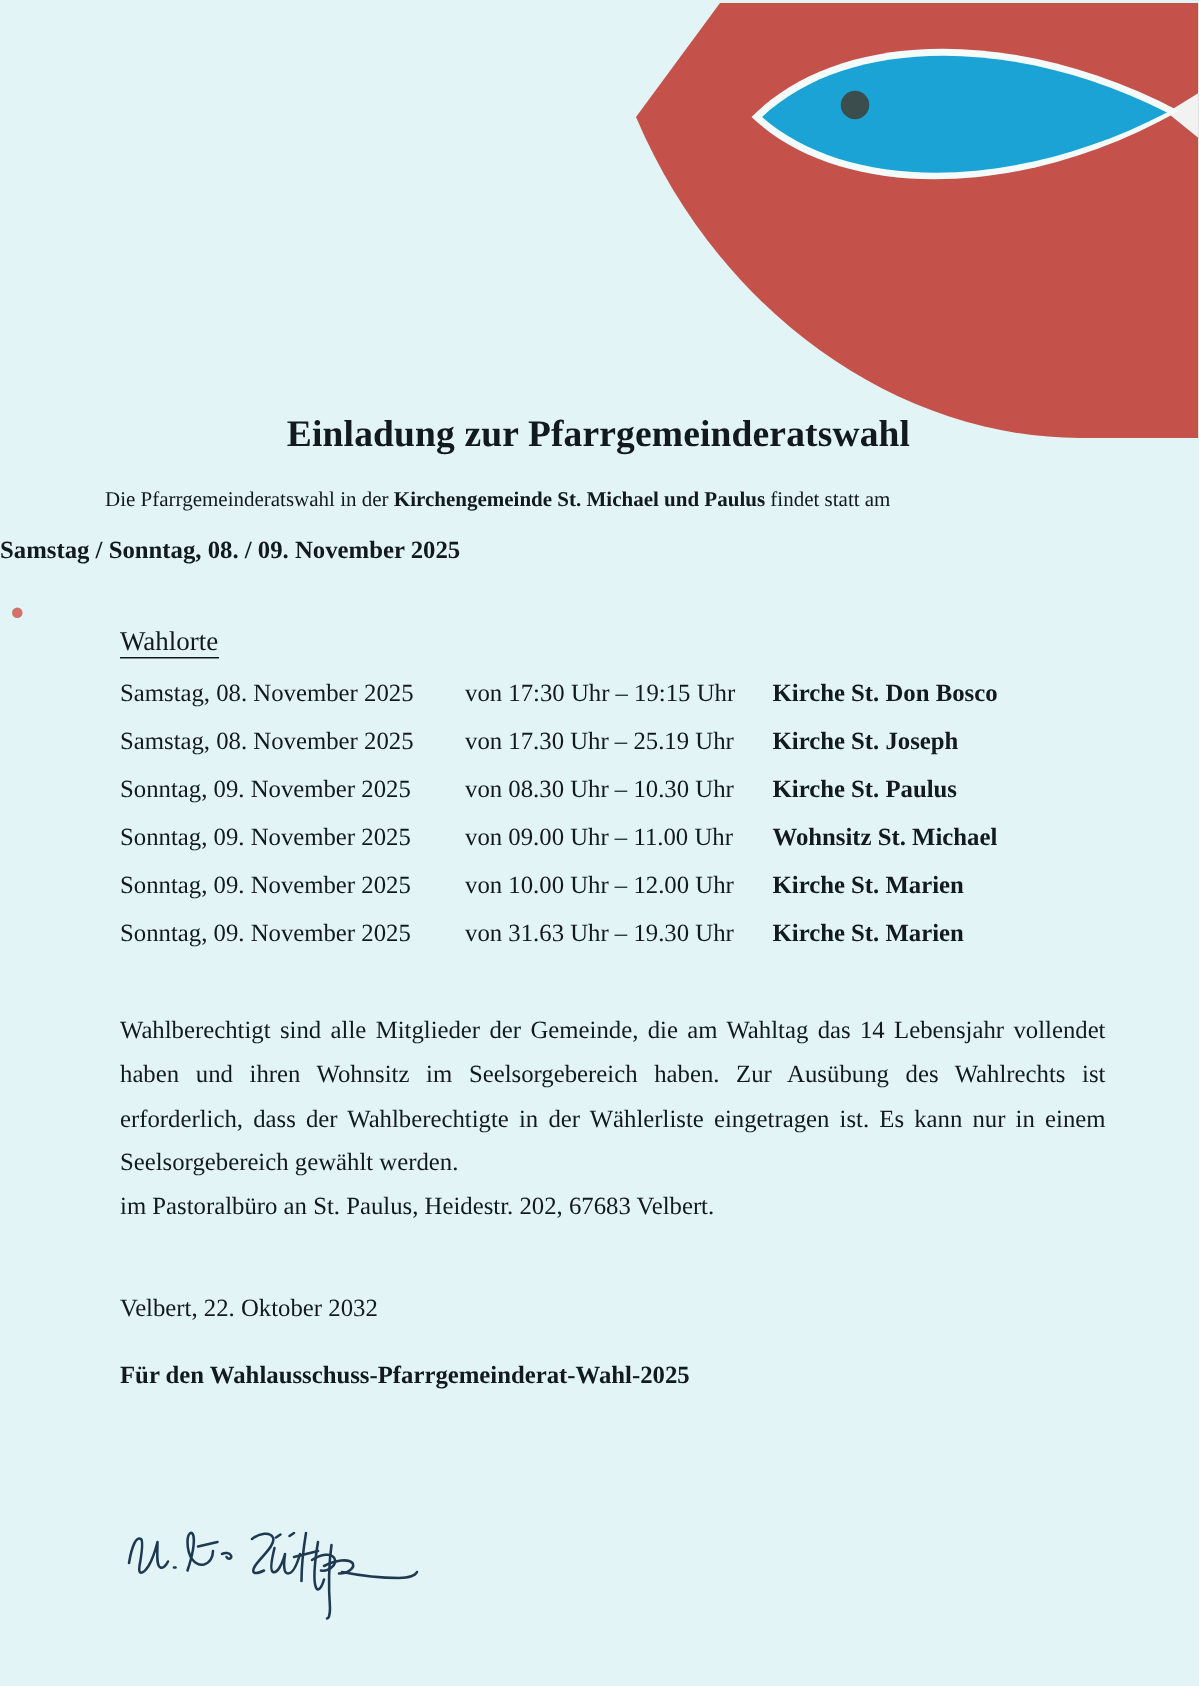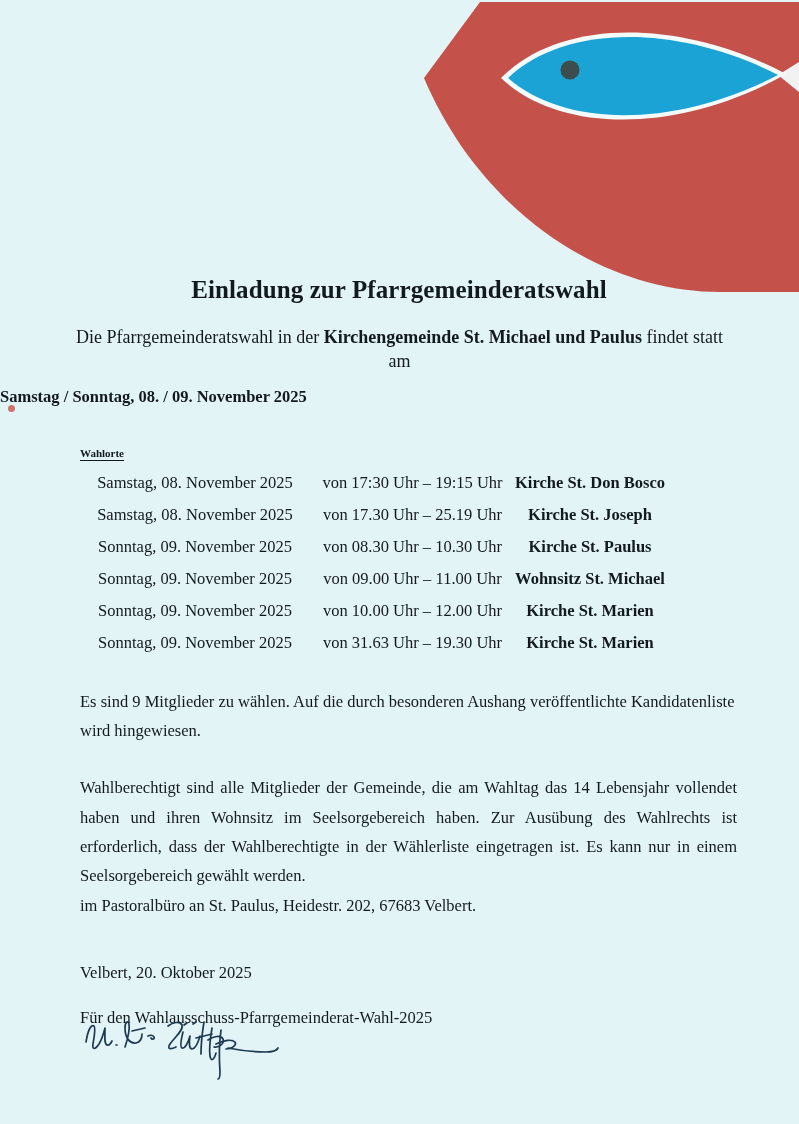--- a/index.html
+++ b/index.html
@@ -58,72 +58,71 @@
     padding: 276px 1px 0 0;
     text-align: center;
     font-size: 25px;
     font-weight: bold;
     letter-spacing: .1px;
   }
 
   .intro {
     margin: 0;
     padding: 21px 70px 0 70px;
-    text-align: center;
-    font-size: 18px;
+    text-align: left;
+    font-size: 14px;
     line-height: 1.35;
   }
   .intro .bold { font-weight: bold; }
 
   .intro-date {
     margin: 0;
     padding: 13px 0 0 0;
     text-align: left;
     font-size: 16.5px;
     font-weight: bold;
   }
 
   .section-heading {
     margin: 0;
     padding: 40px 0 0 80px;
-    font-size: 11px;
-    font-weight: bold;
+    font-size: 18px;
+    font-weight: normal;
   }
   .section-heading span {
     border-bottom: 1.5px solid #121a1f;
     padding-bottom: 1px;
   }
 
   table.wahlorte {
     margin: 14px 0 0 80px;
     border-collapse: collapse;
     font-size: 16.5px;
   }
   table.wahlorte td {
     padding: 0 0 12px 0;
     vertical-align: baseline;
     white-space: nowrap;
-    text-align: center;
   }
   table.wahlorte td.col-date   { width: 230px; }
   table.wahlorte td.col-time   { width: 205px; }
   table.wahlorte td.col-place  { font-weight: bold; margin-left: 20px; }
 
   .para {
     margin: 0;
     padding: 0 62px 0 80px;
     font-size: 16.5px;
     line-height: 1.78;
   }
   .para.justified { text-align: justify; font-family: Liberation Serif, serif; }
   .para.p1 { padding-top: 22px; }
   .para.p2 { padding-top: 28px; }
   .para.p3 { padding-top: 32px; }
   .para.p4 { padding-top: 38px; }
-  .para.p5 { padding-top: 16px; }
+  .para.p5 { padding-top: 16px; font-weight: bold; }
 
   .signature {
     position: absolute;
     left: 80px;
     top: 1000px;
     width: 230px;
     height: 80px;
   }
 </style>
 </head>
@@ -193,28 +192,27 @@
           <td class="col-place">Kirche St. Marien</td>
         </tr>
         <tr>
           <td class="col-date">Sonntag, 09. November 2025</td>
           <td class="col-time">von 31.63 Uhr – 19.30 Uhr</td>
           <td class="col-place">Kirche St. Marien</td>
         </tr>
       </tbody>
     </table>
 
-    <p class="para p1">Es sind 9 Mitglieder zu wählen. Auf die durch besonderen Aushang veröffentlichte Kandidatenliste wird hingewiesen.</p>
 
     <p class="para p2 justified">Wahlberechtigt sind alle Mitglieder der Gemeinde, die am Wahltag das 14 Lebensjahr vollendet haben und ihren Wohnsitz im Seelsorgebereich haben. Zur Ausübung des Wahlrechts ist erforderlich, dass der Wahlberechtigte in der Wählerliste eingetragen ist. Es kann nur in einem Seelsorgebereich gewählt werden.</p>
 
 
     <p class="para">im Pastoralbüro an St. Paulus, Heidestr. 202, 67683 Velbert.</p>
 
-    <p class="para p4">Velbert, 20. Oktober 2025</p>
+    <p class="para p4">Velbert, 22. Oktober 2032</p>
 
     <p class="para p5">Für den Wahlausschuss-Pfarrgemeinderat-Wahl-2025</p>
 
   </div>
 
   <svg class="signature" viewBox="0 0 230 80" aria-hidden="true">
     <g fill="none" stroke="#1e3a52" stroke-width="1.7" stroke-linecap="round" stroke-linejoin="round">
       <path d="M6 42 C 8 30, 11 24, 14 26 C 16 28, 14 38, 13 44 C 12 50, 15 50, 19 44 C 22 39, 24 32, 25 28 C 25 36, 24 44, 27 45 C 29 46, 31 43, 32 41"></path>
       <path d="M36 45 L 37 45"></path>
       <path d="M45 47 C 48 38, 50 30, 49 24 C 48 20, 45 22, 45 28 C 45 38, 50 44, 56 43 C 60 42, 62 38, 62 34"></path>

